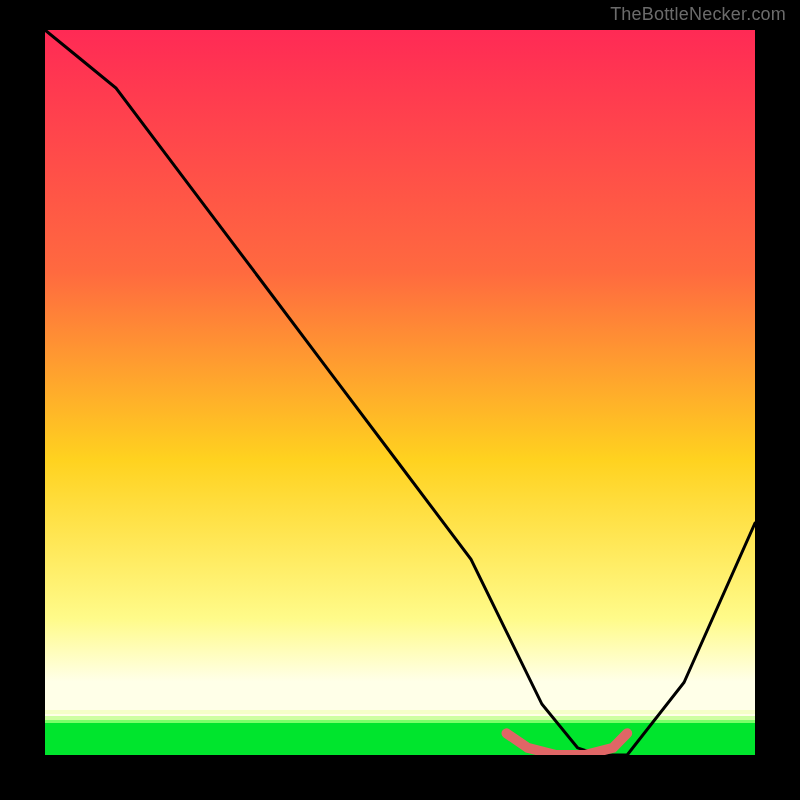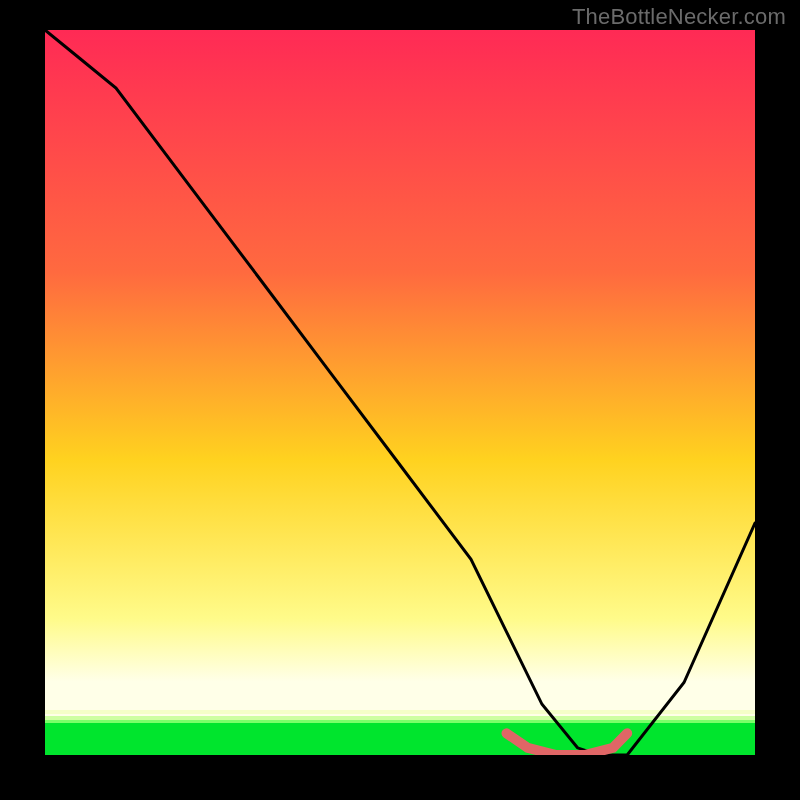--- a/index.html
+++ b/index.html
@@ -9,21 +9,21 @@
     height: 800px;
     background: #000;
     position: relative;
     font-family: Arial, Helvetica, sans-serif;
   }
   .watermark {
     position: absolute;
     top: 4px;
     right: 14px;
     color: #6b6b6b;
-    font-size: 22px;
+    font-size: 18px;
     font-weight: 500;
     letter-spacing: 0.2px;
   }
   .chart-area {
     position: absolute;
     left: 45px;
     top: 30px;
     width: 710px;
     height: 725px;
   }

